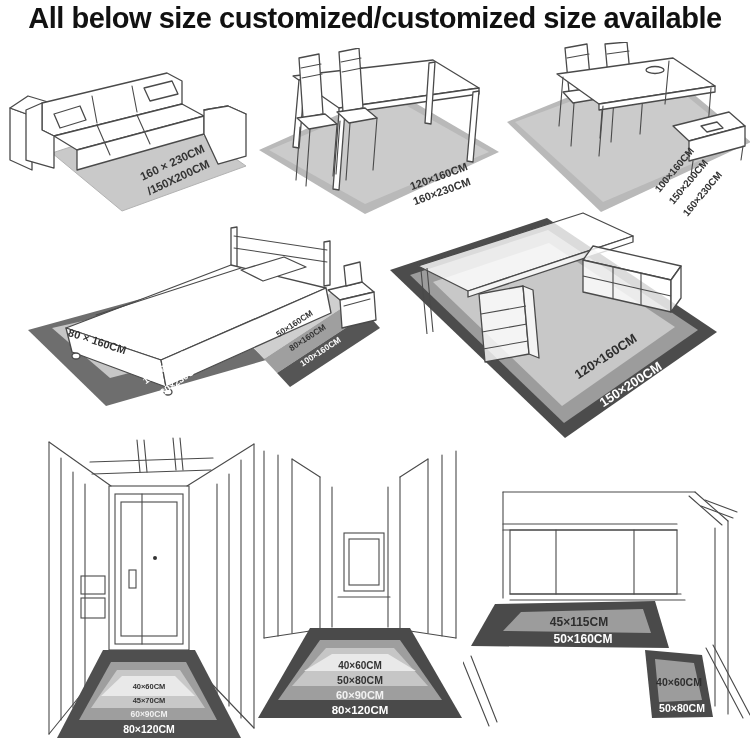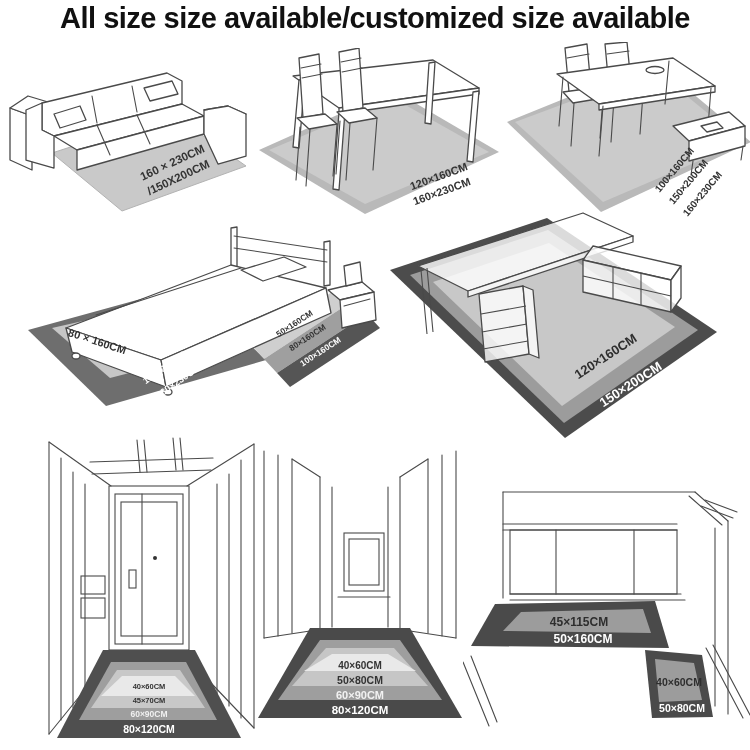--- a/index.html
+++ b/index.html
@@ -10,21 +10,21 @@
   .scene{position:absolute;}
   .lbl{font-family:"Liberation Sans",sans-serif;font-weight:700;}
   .line-art{stroke:#4a4a4a;stroke-width:1.3;fill:#fff;stroke-linejoin:round;stroke-linecap:round;}
   .thin{stroke:#4a4a4a;stroke-width:1.1;fill:none;stroke-linecap:round;}
 </style>
 </head>
 <body>
 
 <div class="canvas">
 
-  <div class="title">All size size available/customized size available</div>
+  <div class="title">All below size customized/customized size available</div>
 
   <svg class="scene" style="left:2px;top:48px" width="248" height="168" viewBox="0 0 248 168">
     <polygon points="50,105 170,66 244,118 120,163" fill="#c9c9c9" stroke="#b3b3b3"></polygon>
     <g class="line-art">
       <path d="M8,60 L8,112 L30,122 L30,68 Z"></path>
       <path d="M8,60 L26,48 L46,54 L30,68 Z"></path>
       <path d="M40,55 L165,25 L180,33 L180,56 L52,88 L40,82 Z"></path>
       <path d="M52,88 L180,56 L202,68 L75,102 Z"></path>
       <path d="M75,102 L202,68 L202,86 L75,122 Z"></path>
       <path d="M24,62 L40,55 L40,82 L52,88 L52,120 L24,112 Z"></path>

